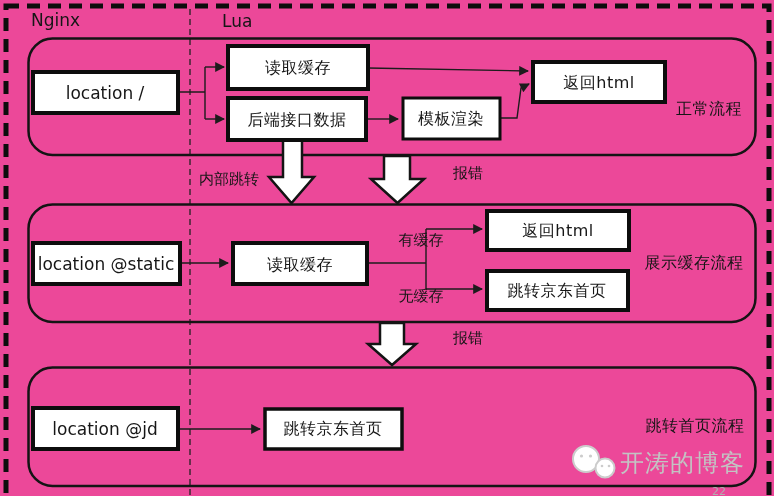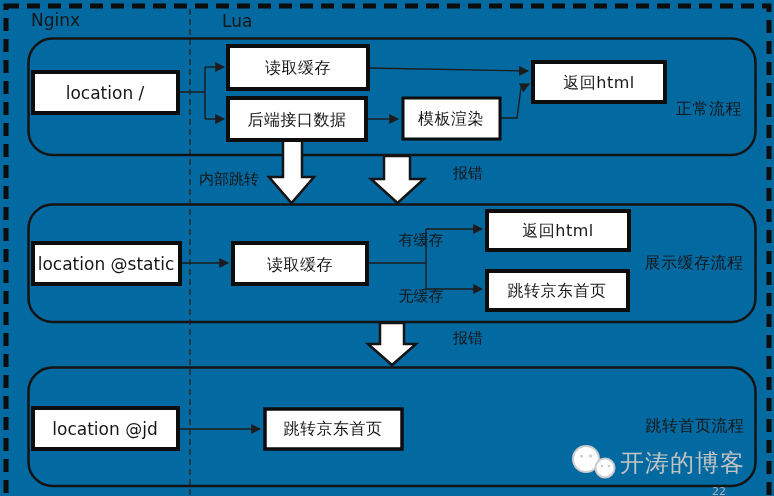--- a/index.html
+++ b/index.html
@@ -1,20 +1,20 @@
 <!DOCTYPE html>
 <html><head>
 <meta charset="utf-8">
 <style>
   html, body { margin: 0; padding: 0; background: #ffffff; }
   .canvas {
     position: relative;
     width: 774px;
     height: 496px;
-    background: #0369a1;
+    background: #ec4899;
     overflow: hidden;
     font-family: "DejaVu Sans", "Liberation Sans", sans-serif;
   }
   svg { display: block; }
   text {
     font-family: "DejaVu Sans", "Liberation Sans", sans-serif;
     fill: #161616;
   }
   .lane-label    { font-size: 17px; }
   .loc-label     { font-size: 17px; }

